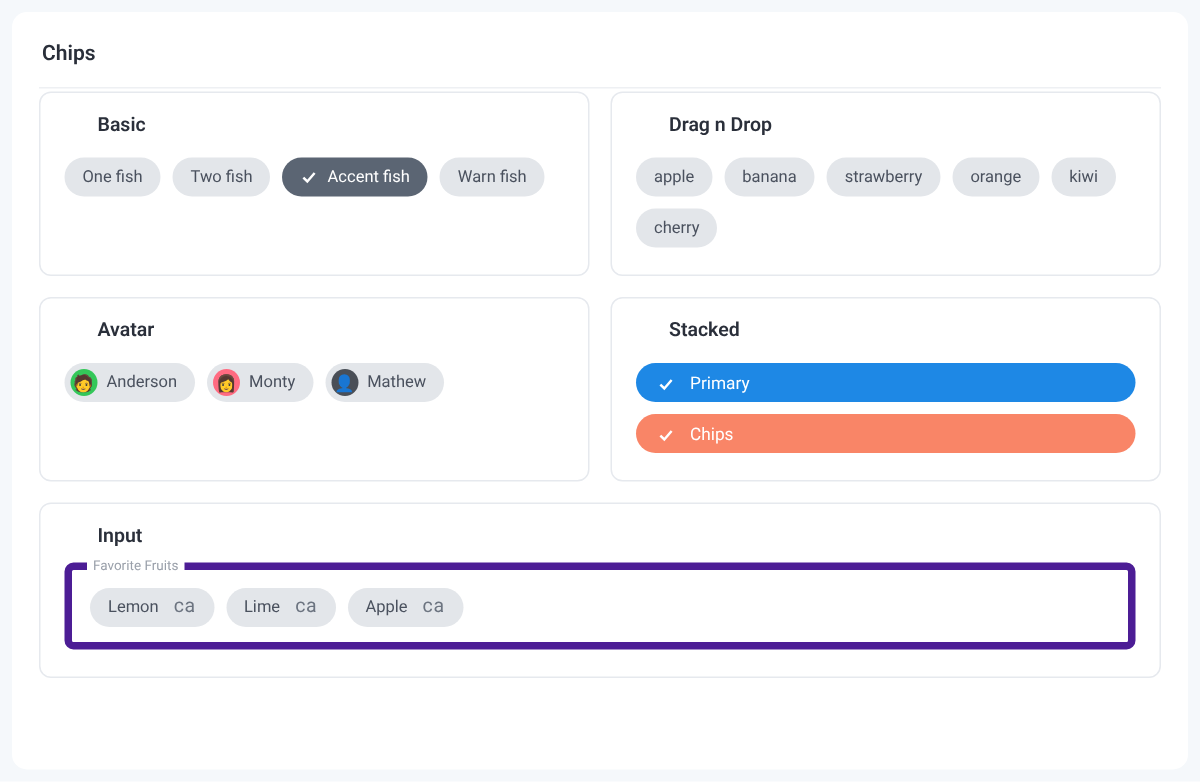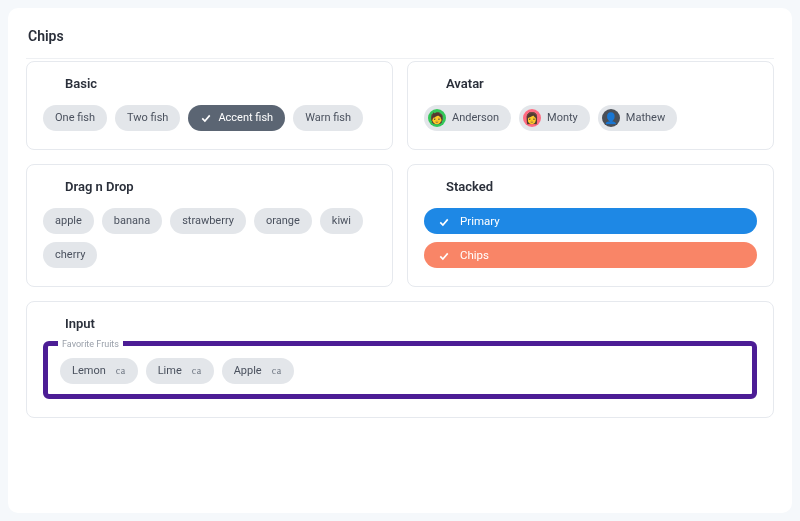--- a/index.html
+++ b/index.html
@@ -96,25 +96,24 @@
   .field-label {
     position: absolute;
     top: -7px;
     left: 10px;
     background: #fff;
     padding: 0 4px;
     font-size: 9px;
     color: #9aa0aa;
   }
   .cancel {
-    font-size: 10px;
+    font-size: 13px;
     letter-spacing: 0.5px;
     color: #6c7480;
     margin-left: 4px;
-    font-family: Liberation Serif, serif;
   }
 </style>
 </head>
 <body>
 
 <div class="page">
   <div class="page-title">Chips</div>
 
   <div class="grid">
 
@@ -133,57 +132,57 @@
             </svg>
             <span>Accent fish</span>
           </div>
           <div class="chip">
             <span>Warn fish</span>
           </div>
         </div>
     </div>
 
     <div class="card">
+      <div class="card-title">Drag n Drop</div>
+      <div class="chip-row" id="dragdrop-chips">
+          <div class="chip">
+            <span>apple</span>
+          </div>
+          <div class="chip">
+            <span>banana</span>
+          </div>
+          <div class="chip">
+            <span>strawberry</span>
+          </div>
+          <div class="chip">
+            <span>orange</span>
+          </div>
+          <div class="chip">
+            <span>kiwi</span>
+          </div>
+          <div class="chip">
+            <span>cherry</span>
+          </div>
+        </div>
+    </div>
+
+    <div class="card">
       <div class="card-title">Avatar</div>
       <div class="chip-row" id="avatar-chips">
           <div class="chip avatar-chip">
             <span class="avatar" style="background:#34c759">🧑</span>
             <span>Anderson</span>
           </div>
           <div class="chip avatar-chip">
             <span class="avatar" style="background:#ff6b81">👩</span>
             <span>Monty</span>
           </div>
           <div class="chip avatar-chip">
             <span class="avatar" style="background:#4a4f57">👤</span>
             <span>Mathew</span>
-          </div>
-        </div>
-    </div>
-
-    <div class="card">
-      <div class="card-title">Drag n Drop</div>
-      <div class="chip-row" id="dragdrop-chips">
-          <div class="chip">
-            <span>apple</span>
-          </div>
-          <div class="chip">
-            <span>banana</span>
-          </div>
-          <div class="chip">
-            <span>strawberry</span>
-          </div>
-          <div class="chip">
-            <span>orange</span>
-          </div>
-          <div class="chip">
-            <span>kiwi</span>
-          </div>
-          <div class="chip">
-            <span>cherry</span>
           </div>
         </div>
     </div>
 
     <div class="card">
       <div class="card-title">Stacked</div>
       <div class="stack" id="stacked-bars">
           <div class="bar-chip bar-primary">
             <svg class="check-icon" viewBox="0 0 16 16">
               <polyline points="3 8.5 6.5 12 13 4.5"></polyline>

